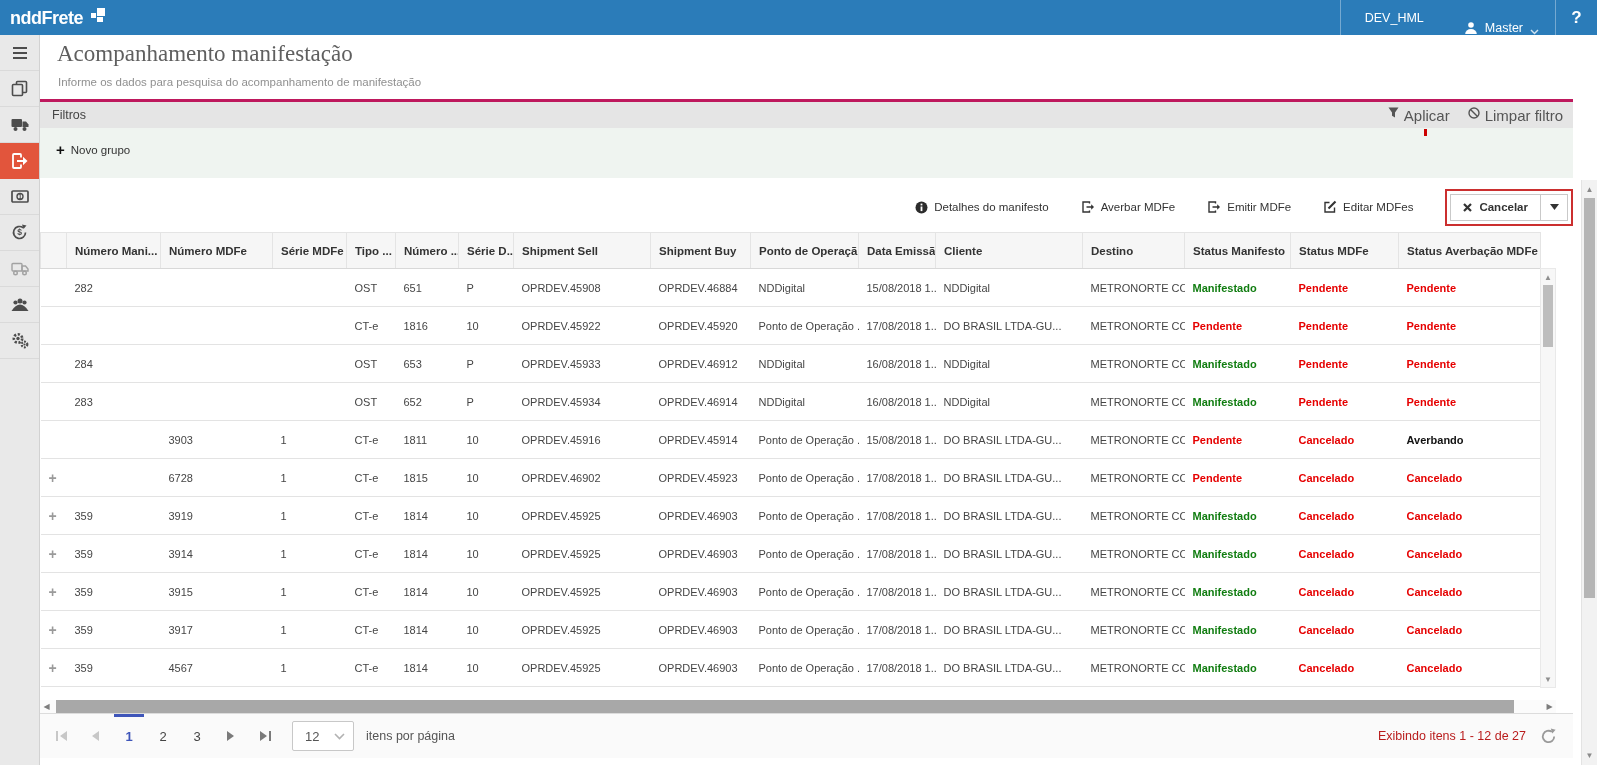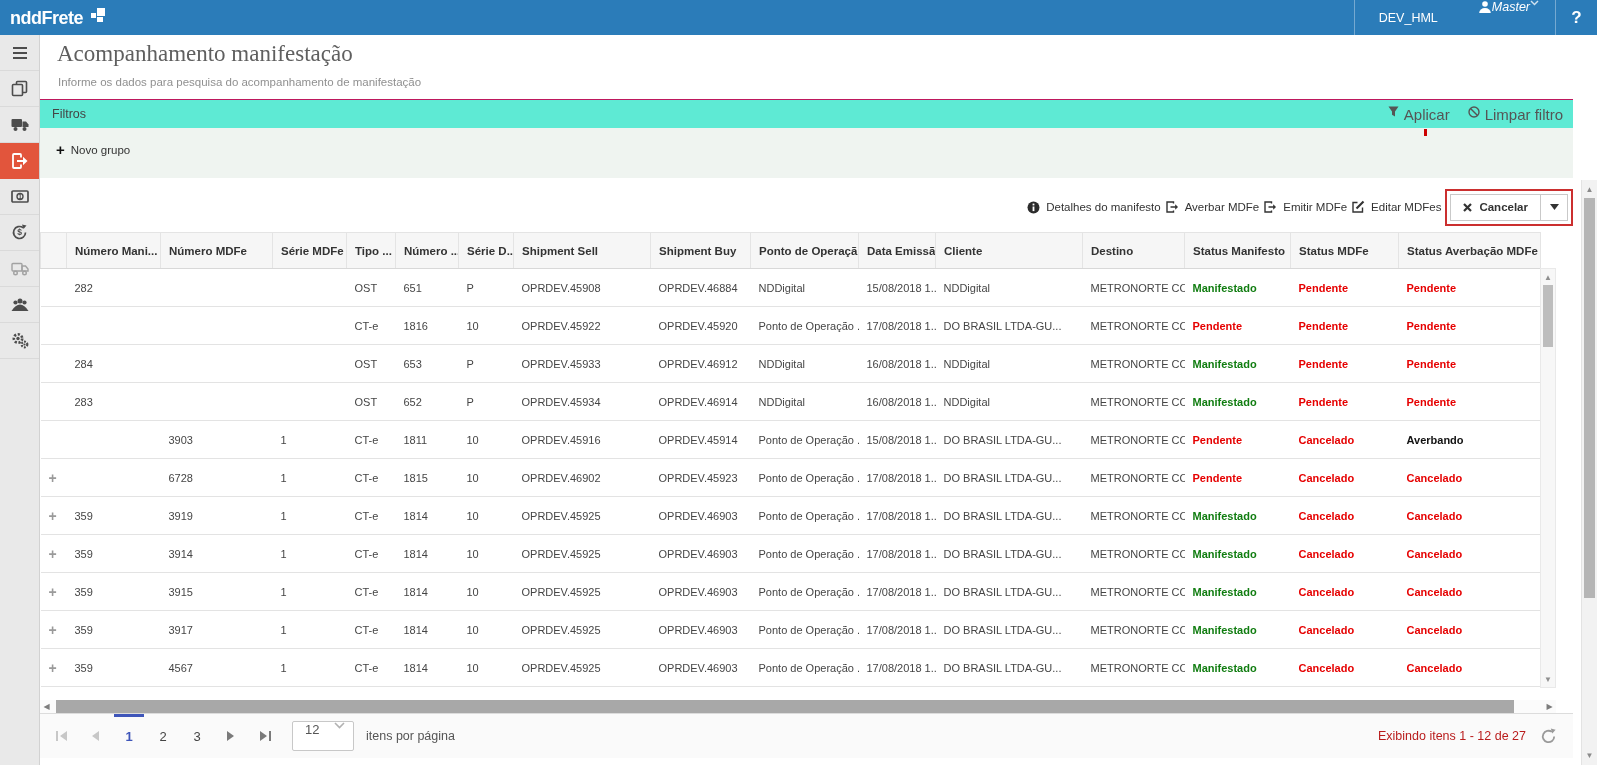--- a/index.html
+++ b/index.html
@@ -11,51 +11,51 @@
   }
 
   
   .topbar { position:absolute; left:0; top:0; width:1597px; height:35px;
     background:#2b7cb9; color:#fff; display:flex; align-items:center; }
   .logo { margin-left:10px; display:flex; align-items:flex-start; gap:8px; }
   .logo-text { font-size:18px; font-weight:bold; letter-spacing:-0.5px; line-height:20px; }
   .topbar-right { margin-left:auto; display:flex; align-items:center; height:100%; }
   .env-label { height:100%; display:flex; align-items:center; padding:0 24px;
     border-left:1px solid rgba(255,255,255,.35); font-size:12.5px; }
-  .user-menu { height:100%; display:flex; align-items:flex-start; padding:0 16px; font-size:12.5px; cursor:pointer;font-style:italic; }
+  .user-menu { height:100%; display:flex; align-items:flex-end; gap:7px; padding:0 16px; font-size:12.5px; cursor:pointer; }
   .help-button { height:100%; width:42px; display:flex; align-items:center; justify-content:center;
     border-left:1px solid rgba(255,255,255,.35); font-size:17px; font-weight:bold; cursor:pointer; }
 
   
   .sidebar { position:absolute; left:0; top:35px; width:40px; height:730px;
     background:#e9e9e9; border-right:1px solid #d2d2d2; }
   .side-item { height:36px; display:flex; align-items:center; justify-content:center;
     border-bottom:1px solid #dadada; color:#4d4d4d; cursor:pointer; }
   .side-item.active { background:#e2553c; border-bottom-color:#e2553c; color:#fff; }
   .side-item.dim { color:#a2a2a2; }
 
   
   .page-title { position:absolute; left:57px; top:41px; font-size:23px; font-weight:400; color:#5f5f5f;font-family:Liberation Serif, serif; }
   .page-subtitle { position:absolute; left:58px; top:76px; font-size:11.5px; color:#909090; }
 
   
   .filters-header { position:absolute; left:40px; top:99px; width:1533px; height:29px;
-    background:#5eead4; border-top:1px solid #be185d; display:flex; align-items:center; }
+    background:#e5e5e5; border-top:3px solid #be185d; display:flex; align-items:center; }
   .filters-title { margin-left:12px; font-size:12.5px; color:#444; }
   .filters-actions { margin-left:auto; margin-right:10px; display:flex; gap:18px; }
   .filter-action { display:flex; align-items:flex-start; gap:5px; font-size:15px; color:#555; cursor:pointer; }
   .filters-body { position:absolute; left:40px; top:128px; width:1533px; height:50px; background:#eff4f0; }
   .new-group { position:absolute; left:16px; top:16px; display:flex; align-items:center; gap:6px;
     font-size:11.5px; color:#333; cursor:pointer; }
   .new-group .plus-glyph { font-size:15px; font-weight:bold; color:#111; line-height:12px; }
   .red-mark { position:absolute; left:1424px; top:129px; width:3px; height:7px; background:#cc0000; }
 
   
   .toolbar { position:absolute; top:190px; right:24px; height:34px;
-    display:flex; align-items:center; gap:4px; }
+    display:flex; align-items:center; gap:32px; }
   .tool-btn { display:flex; align-items:center; gap:6px; font-size:11.5px; color:#333; cursor:pointer; white-space:nowrap; }
   .cancel-annotation { border:2px solid #cb2f2f; padding:3px; display:flex; }
   .btn-cancel { display:flex; align-items:center; gap:7px; border:1px solid #c9c9c9; background:#fff;
     height:27px; padding:0 12px; font-size:11.5px; color:#333; cursor:pointer;
     font-family:"Liberation Sans","DejaVu Sans",sans-serif;text-align:right; }
   .btn-caret { width:27px; height:27px; border:1px solid #c9c9c9; border-left:none; background:#fff;
     display:flex; align-items:center; justify-content:center; cursor:pointer; }
 
   
   .grid { position:absolute; left:40px; top:232px; width:1500px; }
@@ -95,21 +95,21 @@
   
   .pagination { position:absolute; left:40px; top:713px; width:1533px; height:45px;
     background:#fafafa; border-top:1px solid #dcdcdc; display:flex; align-items:center; padding-left:4px; }
   .pg-btn { width:34px; height:100%; display:flex; align-items:center; justify-content:center; cursor:pointer; }
   .page-numbers { display:flex; height:100%; }
   .pg-num { position:relative; width:34px; height:100%; display:flex; align-items:center; justify-content:center;
     font-size:13px; color:#444; cursor:pointer; }
   .pg-num.active { color:#3e55b9; font-weight:bold; }
   .pg-num.active::before { content:""; position:absolute; top:0; left:2px; right:2px; height:3px; background:#3e55b9; }
   .size-select { margin-left:10px; width:62px; height:30px; border:1px solid #c8c8c8; border-radius:2px;
-    background:#fff; display:flex; justify-content:space-between;
+    background:#fff; display:flex; align-items:center; justify-content:space-between;
     padding:0 8px 0 12px; font-size:13px; color:#555; cursor:pointer; }
   .size-label { margin-left:12px; font-size:12.5px; color:#555; }
   .pg-spacer { flex:1; }
   .pg-summary { font-size:12.5px; color:#b91c1c; margin-right:14px; }
   .refresh-btn { margin-right:16px; display:flex; align-items:center; cursor:pointer; }
 
   svg { display:block; }
 </style>
 </head>
 <body>

